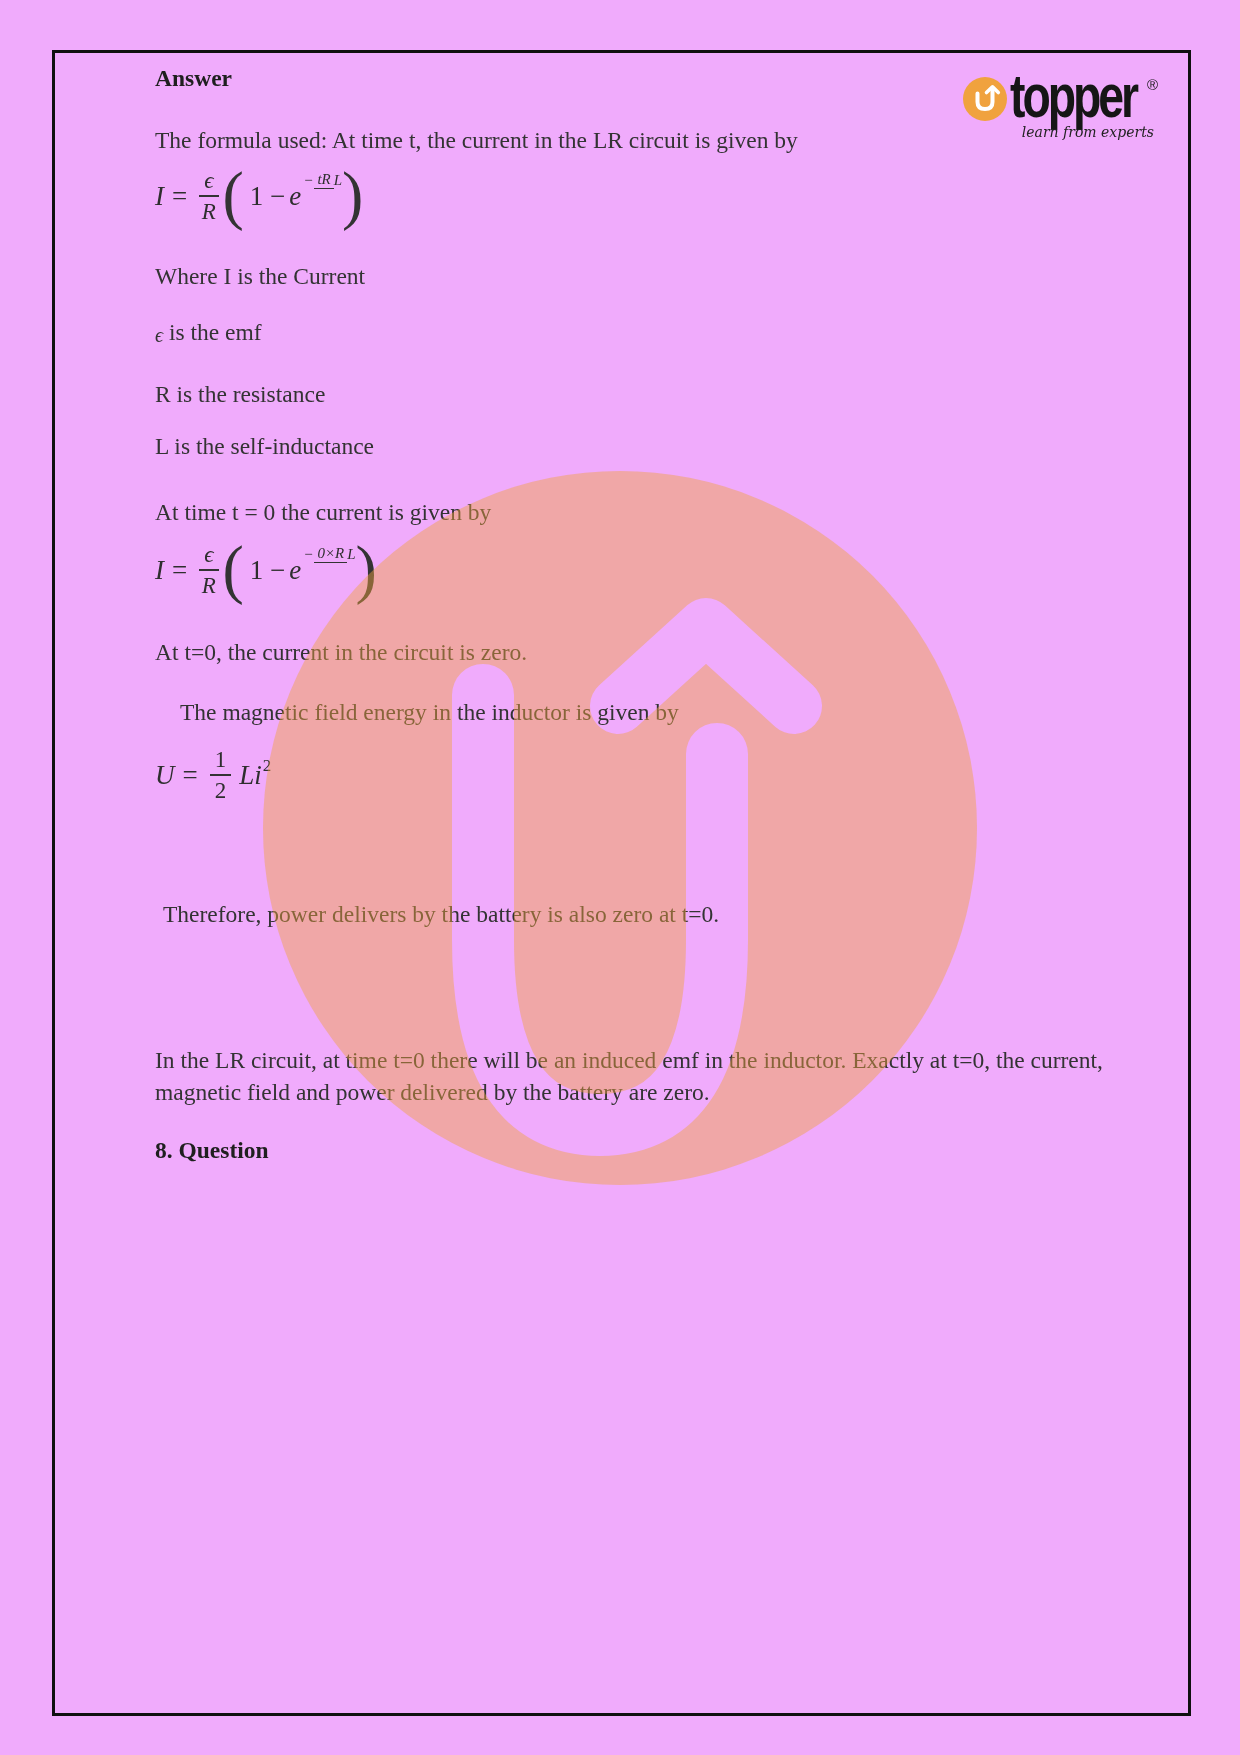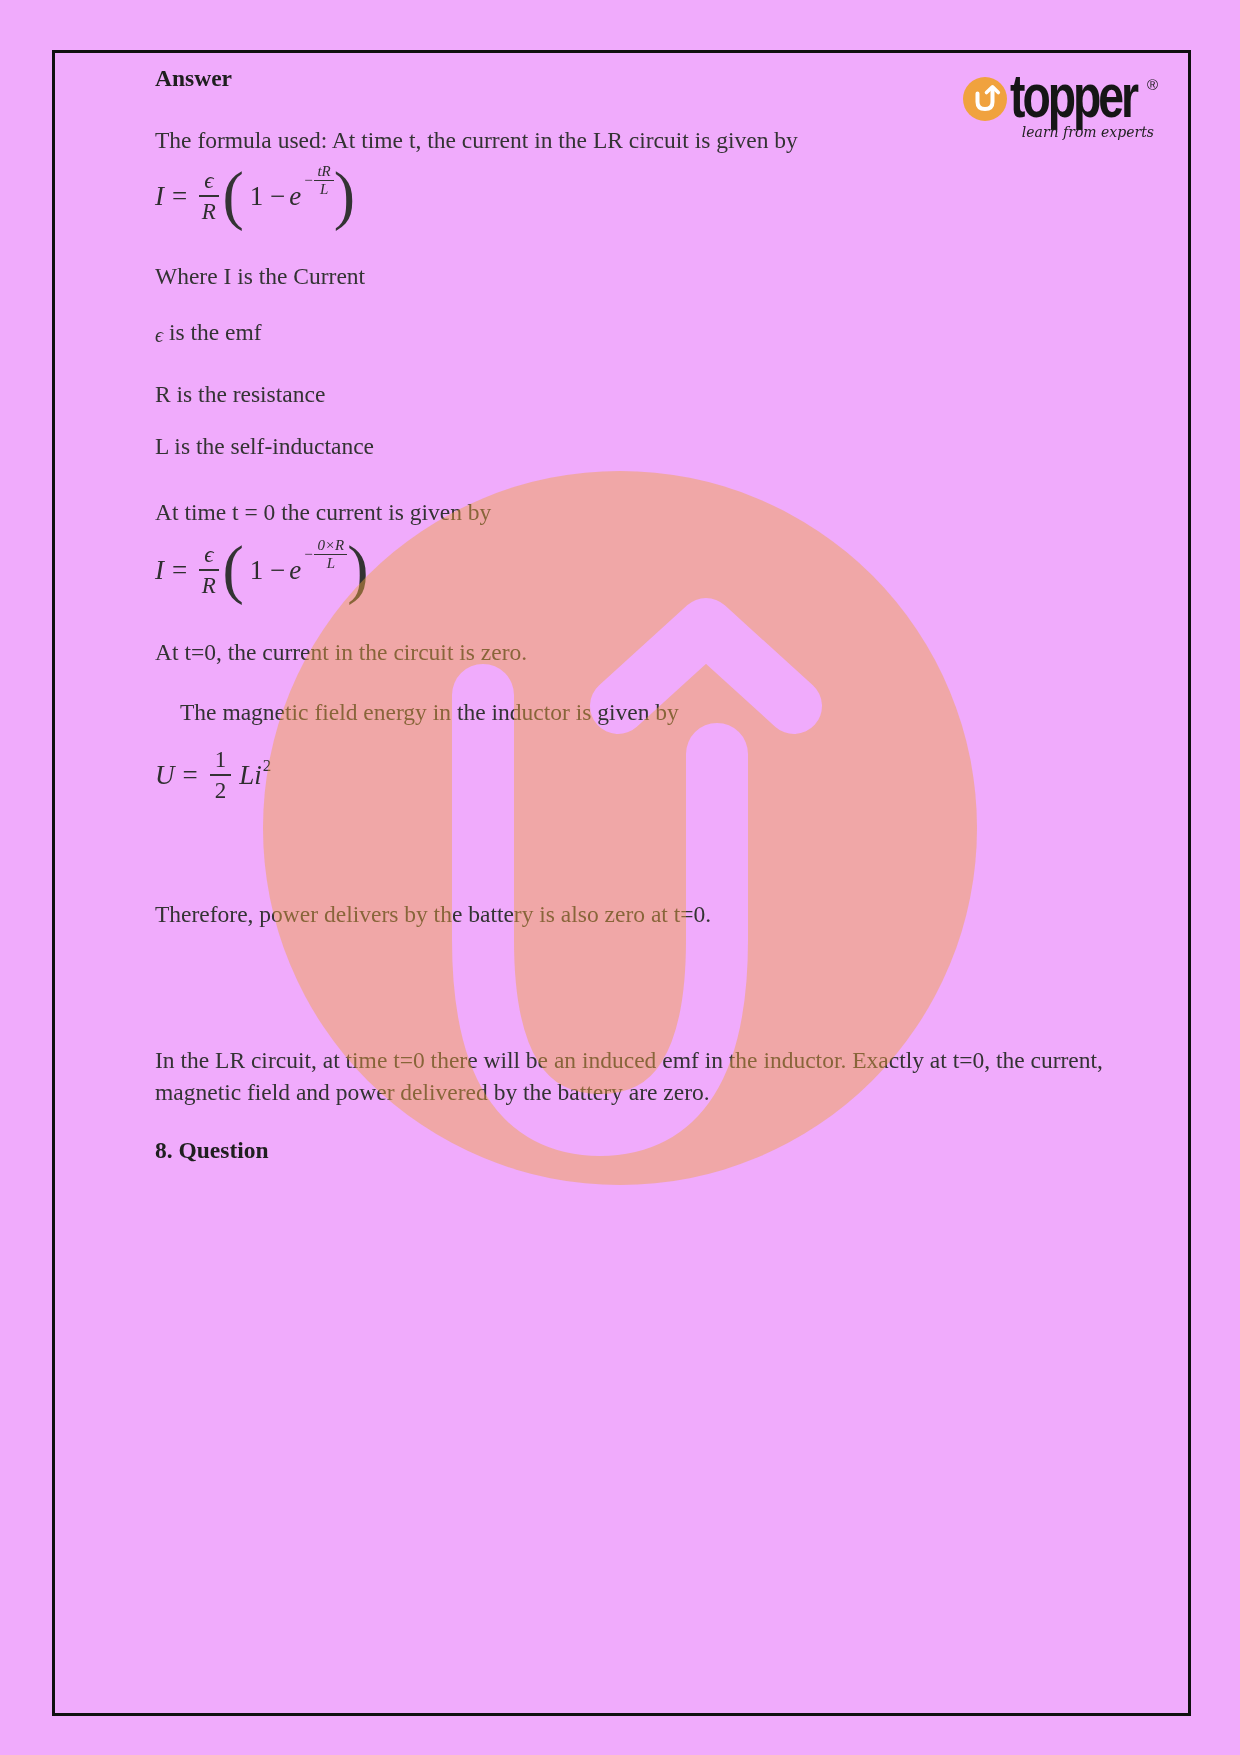--- a/index.html
+++ b/index.html
@@ -16,21 +16,21 @@
   .formula{position:absolute;left:155px;display:flex;align-items:center;color:#2e2e2e;
            font-style:italic;font-size:27px;line-height:1;}
   .eq{font-style:normal;padding:0 8px;}
   .frac{display:inline-flex;flex-direction:column;align-items:center;font-size:23px;margin:0 4px;}
   .frac .num{display:block;border-bottom:2px solid #333;padding:0 5px 3px;}
   .frac .den{display:block;padding-top:3px;}
   .up{font-style:normal;}
   .paren{font-style:normal;font-size:64px;font-weight:400;line-height:0.95;color:#333;
          display:inline-block;transform:scaleY(1.02);}
   .exp{display:inline-flex;align-items:center;font-size:15px;transform:translateY(-16px);margin-left:2px;}
-  .mfrac{display:inline-flex;flex-direction:column;align-items:center;margin-left:1px;}
+  .mfrac{display:inline-flex;flex-direction:row;align-items:center;margin-left:1px;}
   .mfrac .mnum{border-bottom:1.5px solid #333;padding:0 3px 1px;}
   .mfrac .mden{padding-top:1px;}
   .supnum{font-style:normal;font-size:17px;transform:translateY(-10px);display:inline-block;margin-left:1px;}
 
   
   .watermark{position:absolute;left:0;top:0;width:1240px;height:1755px;pointer-events:none;}
 
   
   .logo{position:absolute;left:956px;top:62px;width:240px;height:90px;}
   .logo-icon{position:absolute;left:6px;top:14px;}
@@ -104,21 +104,21 @@
     <span>U</span>
       <span class="eq">=</span>
       <span class="frac up">
         <span class="num">1</span>
         <span class="den">2</span>
       </span>
       <span style="margin-left:4px;">Li</span>
       <span class="supnum">2</span>
   </div>
 
-  <div class="tline" style="top:898px;">Therefore, power delivers by the battery is also zero at t=0.</div>
+  <div class="tline" style="top:898px;margin-left:8px;">Therefore, power delivers by the battery is also zero at t=0.</div>
   <div class="tline wrapped" style="top:1044px;">In the LR circuit, at time t=0 there will be an induced emf in the inductor. Exactly at t=0, the current, magnetic field and power delivered by the battery are zero.</div>
   <div class="tline bold" style="top:1134px;">8. Question</div>
 
   <svg class="watermark" viewBox="0 0 1240 1755">
     <defs>
       <mask id="wmmask" maskUnits="userSpaceOnUse" x="0" y="0" width="1240" height="1755">
         <rect x="0" y="0" width="1240" height="1755" fill="#ffffff"></rect>
         <path d="M483 695 L483 940 Q483 1125 600 1125 Q717 1125 717 940 L717 754" fill="none" stroke="#000" stroke-width="62" stroke-linecap="round"></path>
         <path d="M618 706 L706 626 L794 706" fill="none" stroke="#000" stroke-width="56" stroke-linecap="round" stroke-linejoin="round"></path>
       </mask>

